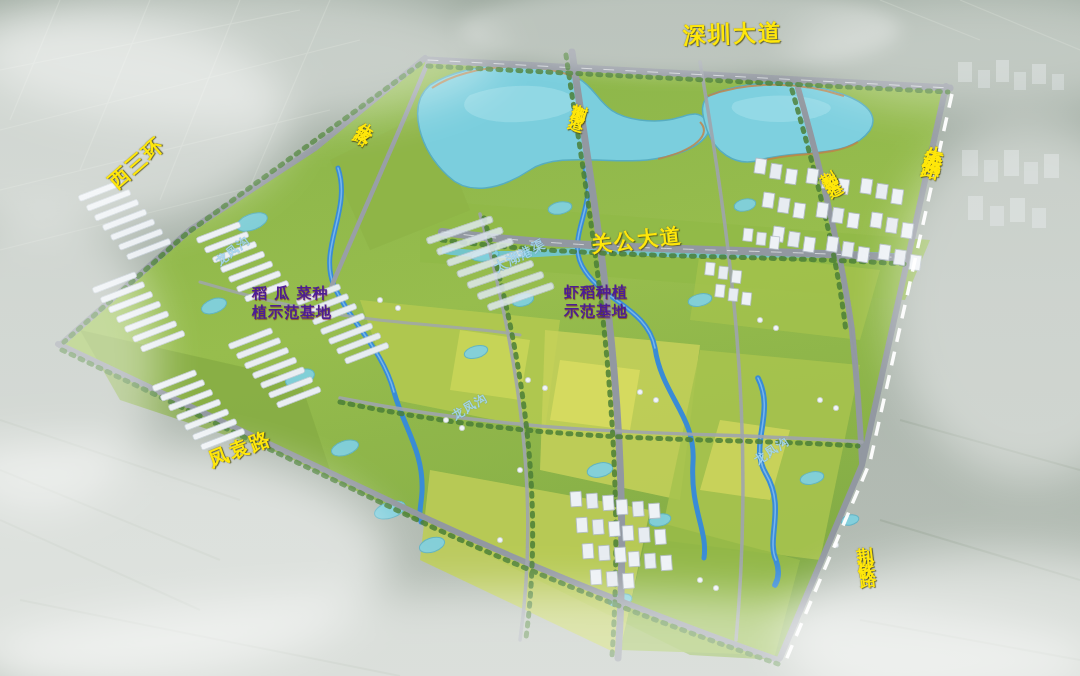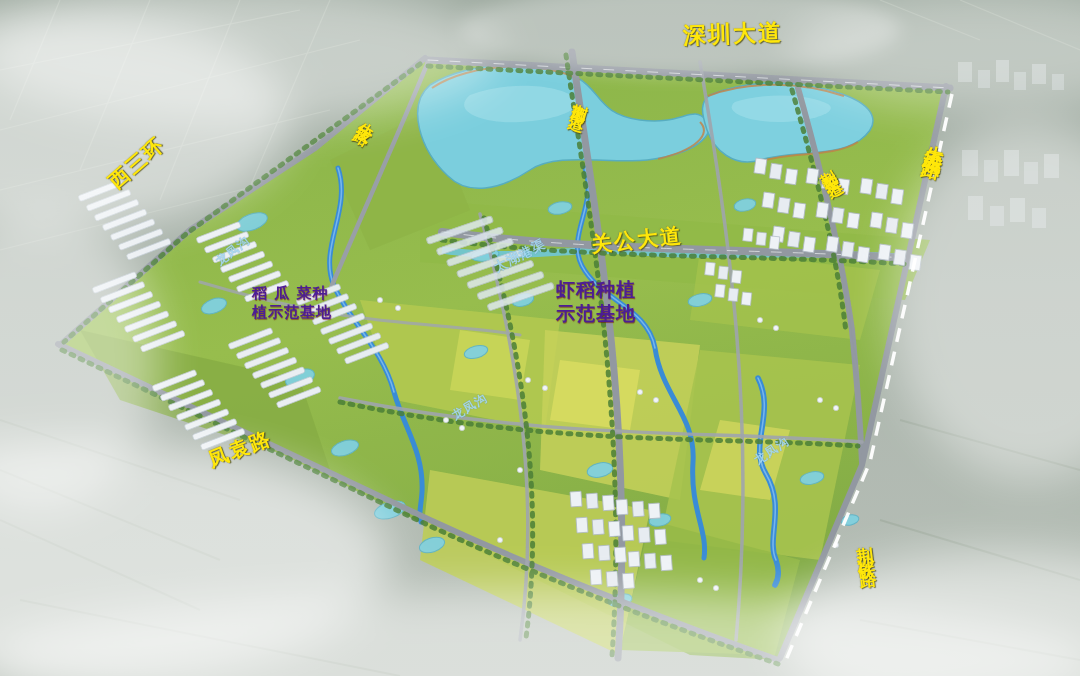--- a/index.html
+++ b/index.html
@@ -281,21 +281,21 @@
 
   <div class="lbl road" style="left:637px;top:240px;--r:-6deg;font-size:21px;">关公大道</div>
 
   <div class="lbl road" style="left:240px;top:449px;--r:-21deg;font-size:20px;">凤袁路</div>
 
   <div class="lbl road vert" style="left:864px;top:549px;--r:-7deg;font-size:17px;letter-spacing:8px;">荆沙铁路</div>
 
   <div class="lbl zone" style="left:292px;top:303px;font-size:15px;">稻 瓜 菜种
 植示范基地</div>
 
-  <div class="lbl zone" style="left:596px;top:302px;font-size:19px;">虾稻种植
+  <div class="lbl zone" style="left:596px;top:302px;font-size:15px;">虾稻种植
 示范基地</div>
 
   <div class="lbl water" style="left:520px;top:256px;--r:-27deg;font-size:13px;">太湖港渠</div>
 
   <div class="lbl water" style="left:233px;top:251px;--r:-38deg;font-size:12px;">龙凤沟</div>
 
   <div class="lbl water" style="left:470px;top:407px;--r:-31deg;font-size:12px;">龙凤沟</div>
 
   <div class="lbl water" style="left:772px;top:451px;--r:-34deg;font-size:12px;">龙凤沟</div>
 

